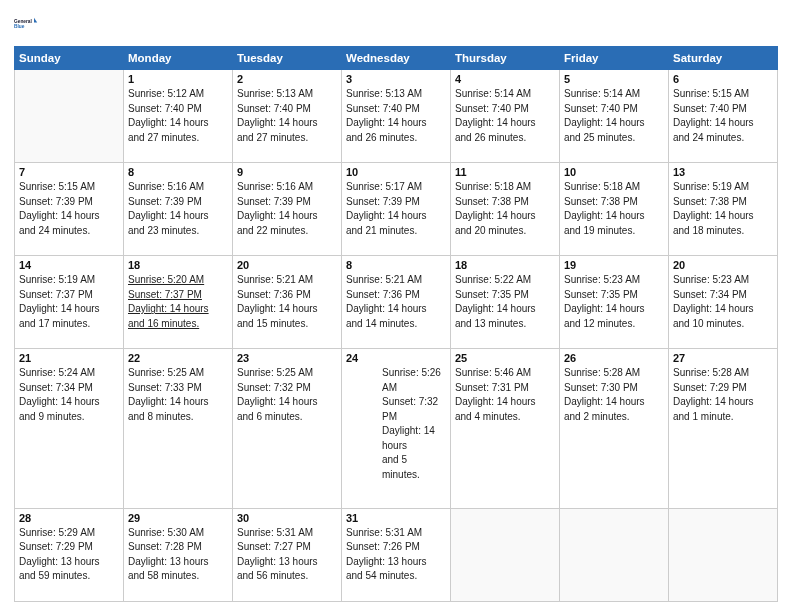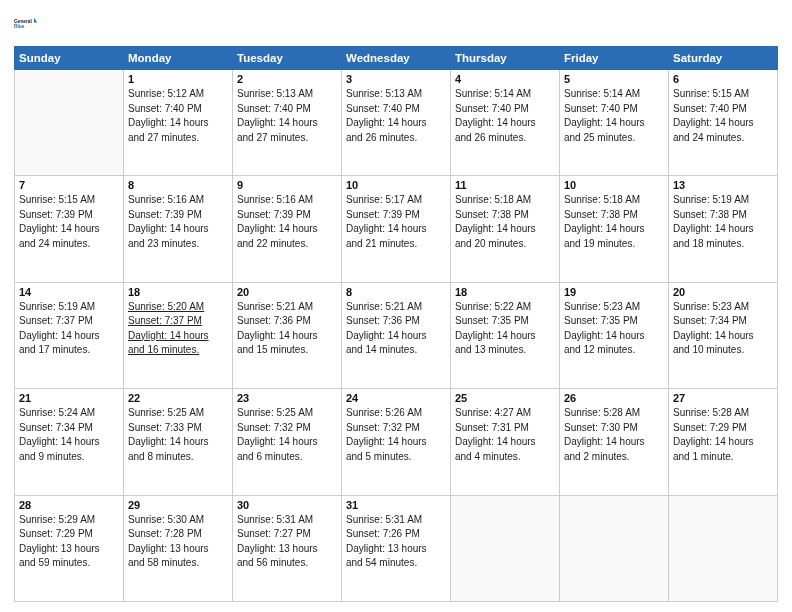--- a/index.html
+++ b/index.html
@@ -278,28 +278,28 @@
           </td>
           <td>
             <div class="day-number">23</div>
             <div class="day-info" style="white-space: pre-line;">Sunrise: 5:25 AM
 Sunset: 7:32 PM
 Daylight: 14 hours
 and 6 minutes.</div>
           </td>
           <td>
             <div class="day-number">24</div>
-            <div class="day-info" style="white-space: pre-line;">Sunrise: 5:26 AM
+            <div class="day-info" style="white-space: pre-line; margin-left: 36px;">Sunrise: 5:26 AM
 Sunset: 7:32 PM
 Daylight: 14 hours
 and 5 minutes.</div>
           </td>
           <td>
             <div class="day-number">25</div>
-            <div class="day-info" style="white-space: pre-line;">Sunrise: 4:27 AM
+            <div class="day-info" style="white-space: pre-line;">Sunrise: 5:46 AM
 Sunset: 7:31 PM
 Daylight: 14 hours
 and 4 minutes.</div>
           </td>
           <td>
             <div class="day-number">26</div>
             <div class="day-info" style="white-space: pre-line;">Sunrise: 5:28 AM
 Sunset: 7:30 PM
 Daylight: 14 hours
 and 2 minutes.</div>

